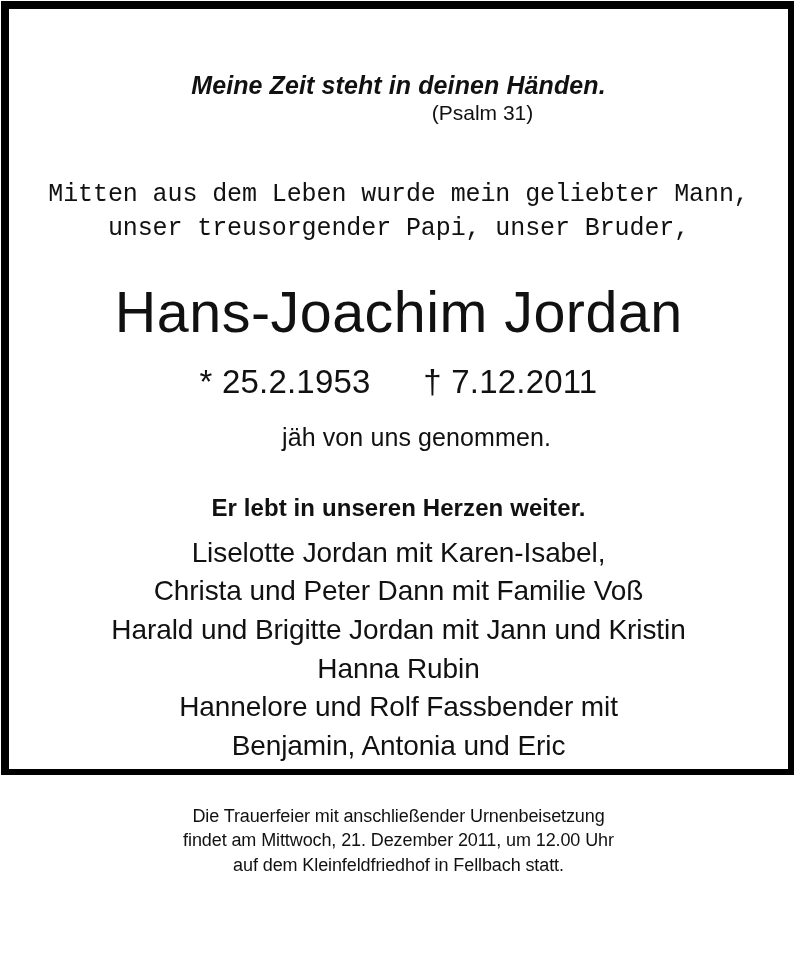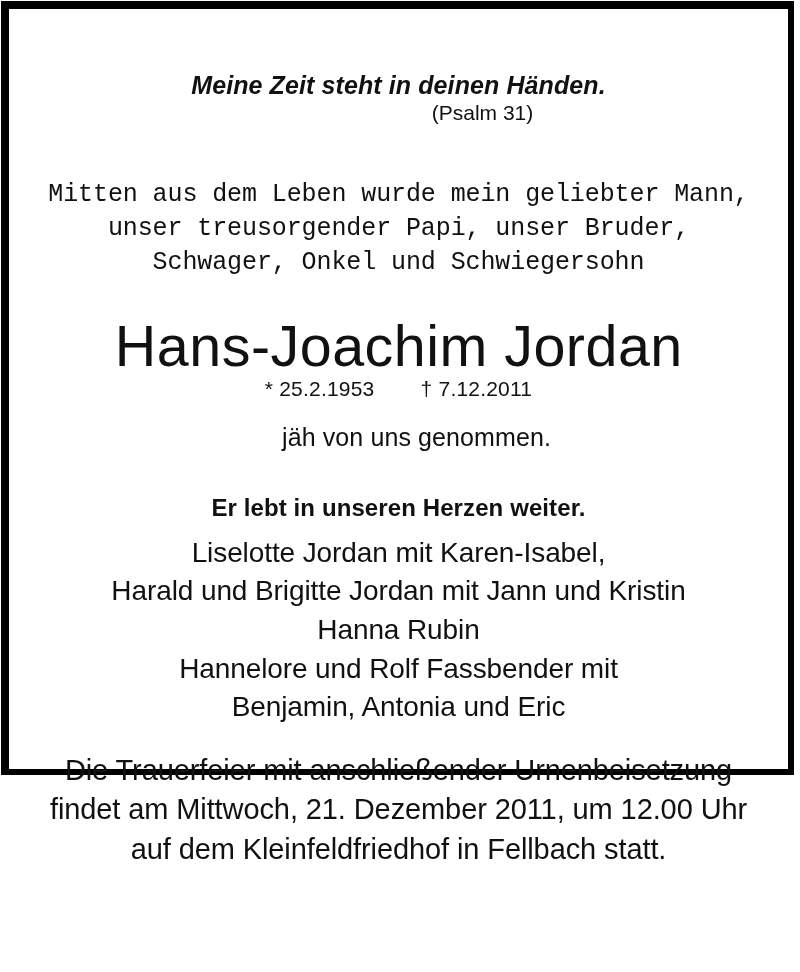--- a/index.html
+++ b/index.html
@@ -83,21 +83,22 @@
     font-size: 58px;
     font-weight: 300;
     letter-spacing: 0.5px;
     line-height: 1.05;
     white-space: nowrap;
     transform: scaleX(0.99);
   }
 
   
   .dates-line {
-    font-size: 21px;
+    margin-top: 20px;
+    font-size: 33px;
     letter-spacing: 0.2px;
     white-space: nowrap;
   }
   .dates-gap { display: inline-block; width: 34px; }
 
   
   .taken-line {
     margin-top: 22px;
     font-size: 25px;
     letter-spacing: 0.1px;
@@ -118,61 +119,61 @@
   .survivors-block {
     margin-top: 12px;
     font-size: 28px;
     line-height: 1.38;
     letter-spacing: -0.1px;
   }
   .survivors-block div { white-space: nowrap; }
 
   
   .service-block {
-    margin-top: 24px;
-    font-size: 29px;
+    margin-top: 38px;
+    font-size: 18px;
     line-height: 1.36;
     letter-spacing: -0.1px;
   }
   .service-block div { white-space: nowrap; }
 </style>
 </head>
 <body>
 
 <div class="notice-outer">
   <div class="notice-frame">
     <div class="notice-body">
 
       <div class="quote-block">
         <div class="quote-line">Meine Zeit steht in deinen Händen.</div>
         <div class="quote-source">(Psalm 31)</div>
       </div>
 
       <div class="intro-block">
         <div>Mitten aus dem Leben wurde mein geliebter Mann,</div>
         <div>unser treusorgender Papi, unser Bruder,</div>
-        <div>Schwager, Onkel und Schwiegersohn</div>
       </div>
 
       <div class="name-line">Hans-Joachim Jordan</div>
 
       <div class="dates-line">
         <span>*</span>
         <span>25.2.1953</span>
         <span class="dates-gap"></span>
         <span>†</span>
         <span>7.12.2011</span>
       </div>
 
       <div class="taken-line">jäh von uns genommen.</div>
 
       <div class="memorial-line">Er lebt in unseren Herzen weiter.</div>
 
       <div class="survivors-block">
         <div>Liselotte Jordan mit Karen-Isabel,</div>
+        <div>Christa und Peter Dann mit Familie Voß</div>
         <div>Harald und Brigitte Jordan mit Jann und Kristin</div>
         <div>Hanna Rubin</div>
         <div>Hannelore und Rolf Fassbender mit</div>
         <div>Benjamin, Antonia und Eric</div>
       </div>
 
       <div class="service-block">
         <div>Die Trauerfeier mit anschließender Urnenbeisetzung</div>
         <div>findet am Mittwoch, 21. Dezember 2011, um 12.00 Uhr</div>
         <div>auf dem Kleinfeldfriedhof in Fellbach statt.</div>

